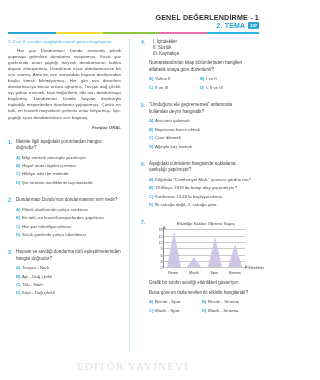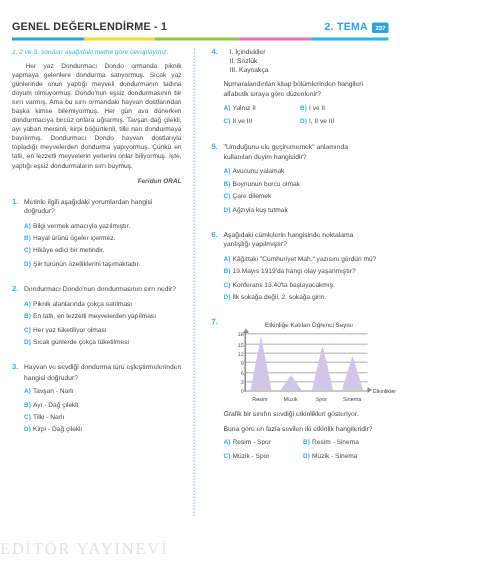--- a/index.html
+++ b/index.html
@@ -7,21 +7,21 @@
     width:267px;height:380px;
     background:#ffffff;
     font-family:"Liberation Sans",sans-serif;
     color:#3a3a3a;
     overflow:hidden;
     position:relative;
   }
   .page{position:relative;width:267px;height:380px;box-sizing:border-box;padding:0 8px;}
 
   
-  .header{display:flex;align-items:flex-end;justify-content:space-between;padding-top:13px;}
+  .header{display:flex;align-items:flex-end;justify-content:space-between;padding-top:13px;flex-direction:column;}
   .header-title{
     font-size:7.2px;font-weight:bold;letter-spacing:.15px;color:#333;
     text-transform:uppercase;line-height:9px;
   }
   .header-right{display:flex;align-items:center;gap:3px;}
   .tema-label{font-size:7px;font-weight:bold;color:#2ba3d6;letter-spacing:.2px;}
   .tema-badge{
     background:#2ba3d6;color:#fff;font-size:4px;font-weight:bold;
     padding:1.5px 2px;border-radius:1px;line-height:4px;
   }
@@ -101,21 +101,21 @@
   }
   .arrow-y{
     position:absolute;left:10.6px;top:-1px;width:0;height:0;
     border-left:2px solid transparent;border-right:2px solid transparent;
     border-bottom:3px solid #8a8a8a;
   }
   .chart-caption{font-size:4.5px;line-height:6.2px;color:#444;margin-top:3px;}
 
   
   .footer{
-    position:absolute;left:0;right:1px;bottom:8px;text-align:left;
+    position:absolute;left:0;right:1px;bottom:8px;text-align:center;
     font-family:"Liberation Serif",serif;
     font-size:11px;letter-spacing:1.2px;color:#e2e2e2;
   }
 </style>
 </head>
 <body>
 
 <div class="page">
 
   <div class="header">

